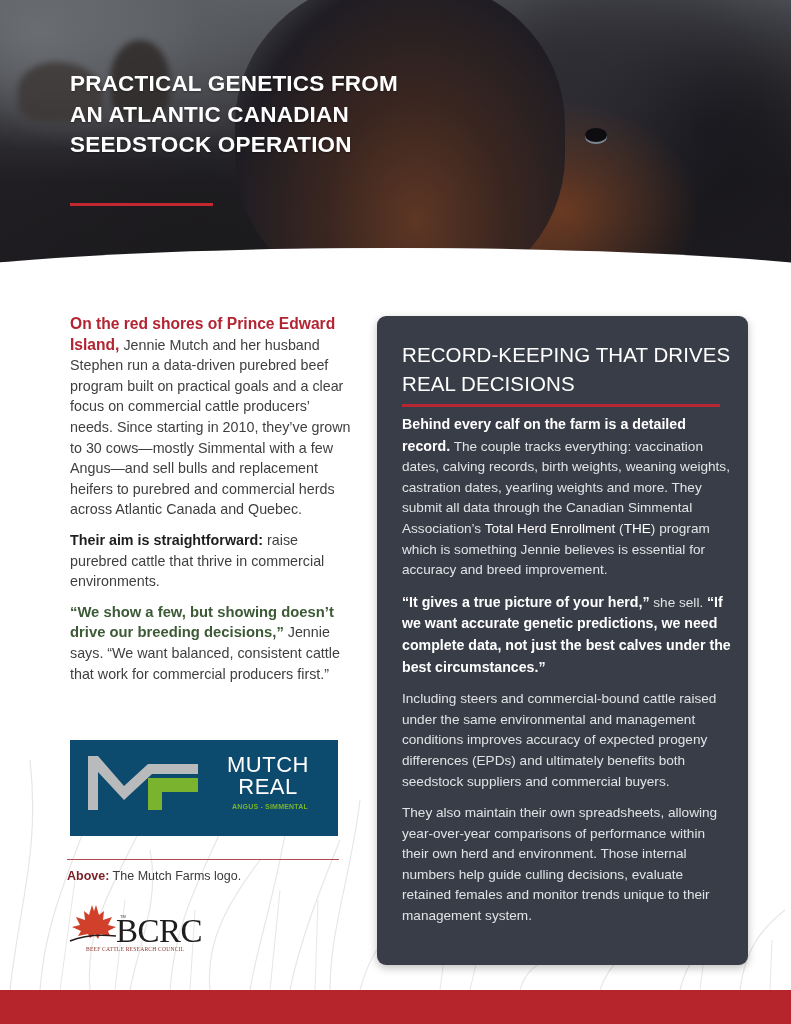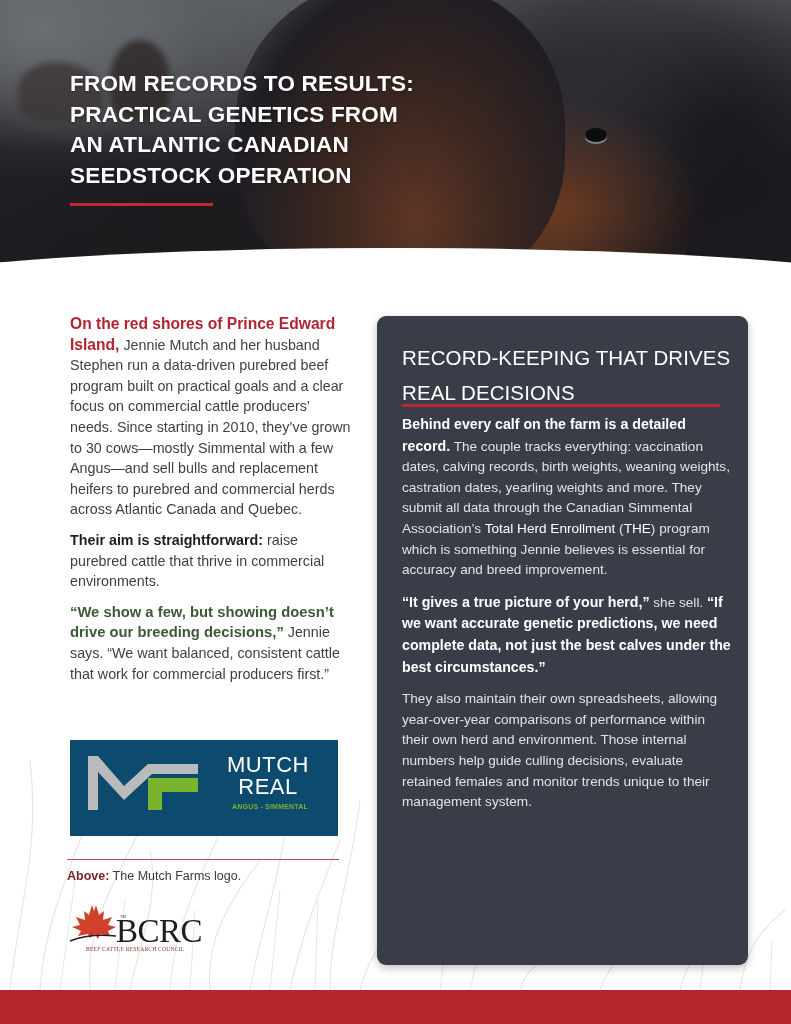--- a/index.html
+++ b/index.html
@@ -109,21 +109,21 @@
 
   
   .box {
     position: absolute; left: 377px; top: 316px; width: 371px; height: 649px;
     background: #393d47; border-radius: 9px;
     box-shadow: 0 3px 8px rgba(0,0,0,.25);
     color: #e4e5e8;
   }
   .box-title {
     position: absolute; left: 25px; top: 24px; width: 330px;
-    font-size: 20.5px; line-height: 35px; color: #ffffff; font-weight: 400; letter-spacing: 0.1px;
+    font-size: 20.5px; line-height: 29px; color: #ffffff; font-weight: 400; letter-spacing: 0.1px;
   }
   .box-rule {
     position: absolute; left: 25px; top: 88px; width: 318px; height: 3px; background: #b52833;
   }
   .box-body {
     position: absolute; left: 25px; top: 98px; width: 330px;
     font-size: 13.6px; line-height: 20.6px; color: #e1e2e6;
   }
   .box-body p { margin-bottom: 11px; }
   .box-body .b { color: #ffffff; font-weight: 700; font-size: 14.2px; }
@@ -140,21 +140,20 @@
 <div class="hero">
   <div class="ear-left"></div>
   <div class="ear-mid"></div>
   <div class="head"></div>
   <div class="eye"></div>
   <div class="arc-gray"></div>
   <div class="arc-white"></div>
 </div>
 
 <h1 class="title">
-  <div>FROM RECORDS TO RESULTS:</div>
   <div>PRACTICAL GENETICS FROM</div>
   <div>AN ATLANTIC CANADIAN</div>
   <div>SEEDSTOCK OPERATION</div>
 </h1>
 <div class="title-rule"></div>
 
 <div class="grass">
   <svg viewBox="0 0 791 290" preserveAspectRatio="none">
     <g stroke="#e4e4e4" stroke-width="1.2" fill="none" opacity="0.9">
       <path d="M10 290 C 20 200, 40 150, 30 60"></path>
@@ -230,17 +229,18 @@
 <div class="box">
   <h2 class="box-title">RECORD-KEEPING THAT DRIVES REAL DECISIONS</h2>
   <div class="box-rule"></div>
   <div class="box-body">
     <p>
       <span class="b">Behind every calf on the farm is a detailed record.</span><span> The couple tracks everything: vaccination dates, calving records, birth weights, weaning weights, castration dates, yearling weights and more. They submit all data through the Canadian Simmental Association’s </span><span class="b-inline">Total Herd Enrollment</span><span> (</span><span class="b-inline">THE</span><span>) program which is something Jennie believes is essential for accuracy and breed improvement.</span>
     </p>
     <p>
       <span class="b">“It gives a true picture of your herd,”</span><span> she sell. </span><span class="b">“If we want accurate genetic predictions, we need complete data, not just the best calves under the best circumstances.”</span>
     </p>
+    <p>Including steers and commercial-bound cattle raised under the same environmental and management conditions improves accuracy of expected progeny differences (EPDs) and ultimately benefits both seedstock suppliers and commercial buyers.</p>
     <p>They also maintain their own spreadsheets, allowing year-over-year comparisons of performance within their own herd and environment. Those internal numbers help guide culling decisions, evaluate retained females and monitor trends unique to their management system.</p>
   </div>
 </div>
 
 <div class="footer-bar"></div>
 
 </body></html>

